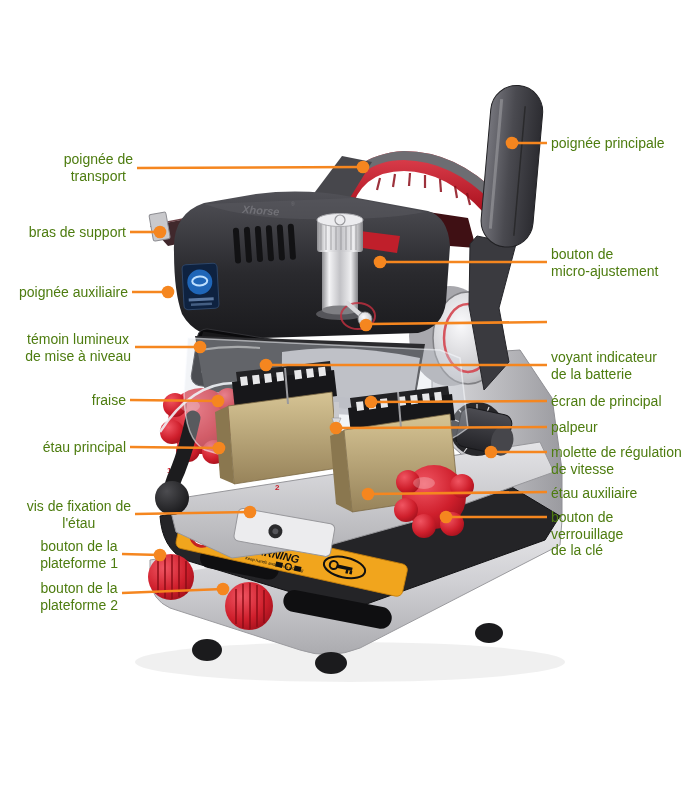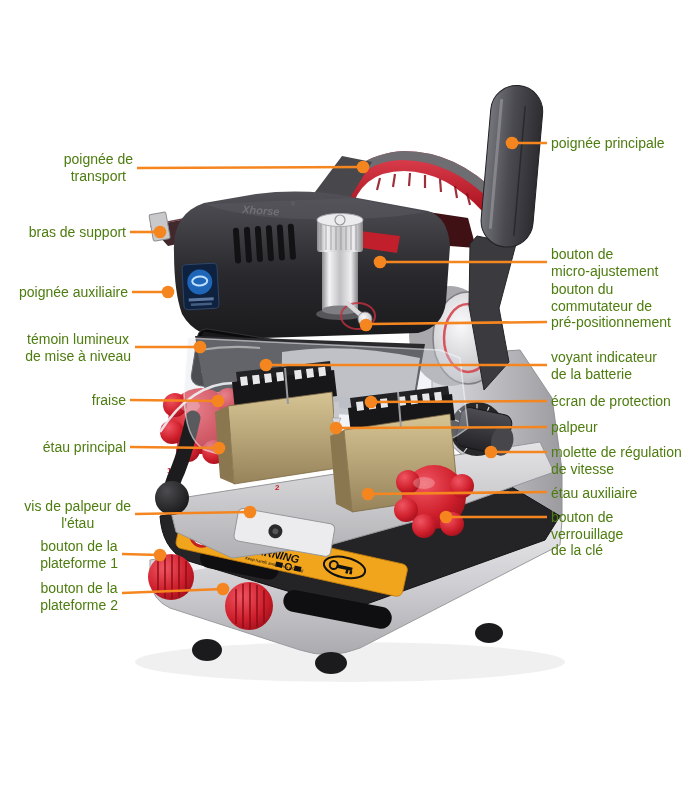--- a/index.html
+++ b/index.html
@@ -438,50 +438,45 @@
   <span class="ln">témoin lumineux</span>
   <span class="ln">de mise à niveau</span>
 </div>
 <div class="label left" style="top:392px;right:574px">
   <span class="ln">fraise</span>
 </div>
 <div class="label left" style="top:439px;right:574px">
   <span class="ln">étau principal</span>
 </div>
 <div class="label left" style="top:498px;right:569px">
-  <span class="ln">vis de palpeur de</span>
+  <span class="ln">vis de fixation de</span>
   <span class="ln">l'étau</span>
 </div>
 <div class="label left" style="top:538px;right:582px">
   <span class="ln">bouton de la</span>
   <span class="ln">plateforme 1</span>
 </div>
 <div class="label left" style="top:580px;right:582px">
   <span class="ln">bouton de la</span>
   <span class="ln">plateforme 2</span>
 </div>
 
 <div class="label right" style="top:135px;left:551px">
   <span class="ln">poignée principale</span>
 </div>
 <div class="label right" style="top:246px;left:551px">
   <span class="ln">bouton de</span>
   <span class="ln">micro-ajustement</span>
 </div>
-<div class="label right" style="top:281px;left:551px">
-  <span class="ln">bouton du</span>
-  <span class="ln">commutateur de</span>
-  <span class="ln">pré-positionnement</span>
-</div>
 <div class="label right" style="top:349px;left:551px">
   <span class="ln">voyant indicateur</span>
   <span class="ln">de la batterie</span>
 </div>
 <div class="label right" style="top:393px;left:551px">
-  <span class="ln">écran de protection</span>
+  <span class="ln">écran de principal</span>
 </div>
 <div class="label right" style="top:419px;left:551px">
   <span class="ln">palpeur</span>
 </div>
 <div class="label right" style="top:444px;left:551px">
   <span class="ln">molette de régulation</span>
   <span class="ln">de vitesse</span>
 </div>
 <div class="label right" style="top:485px;left:551px">
   <span class="ln">étau auxiliaire</span>

